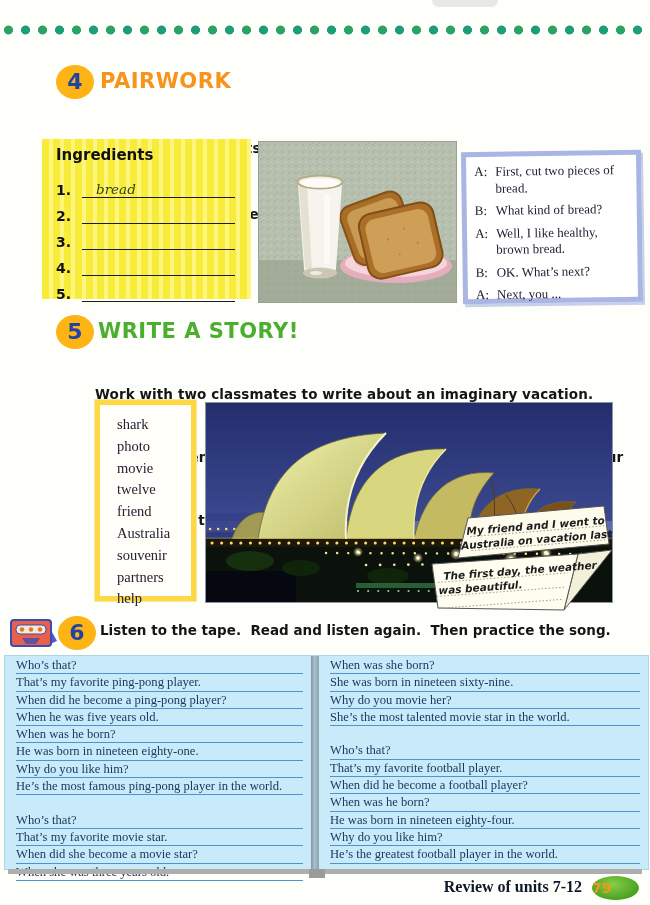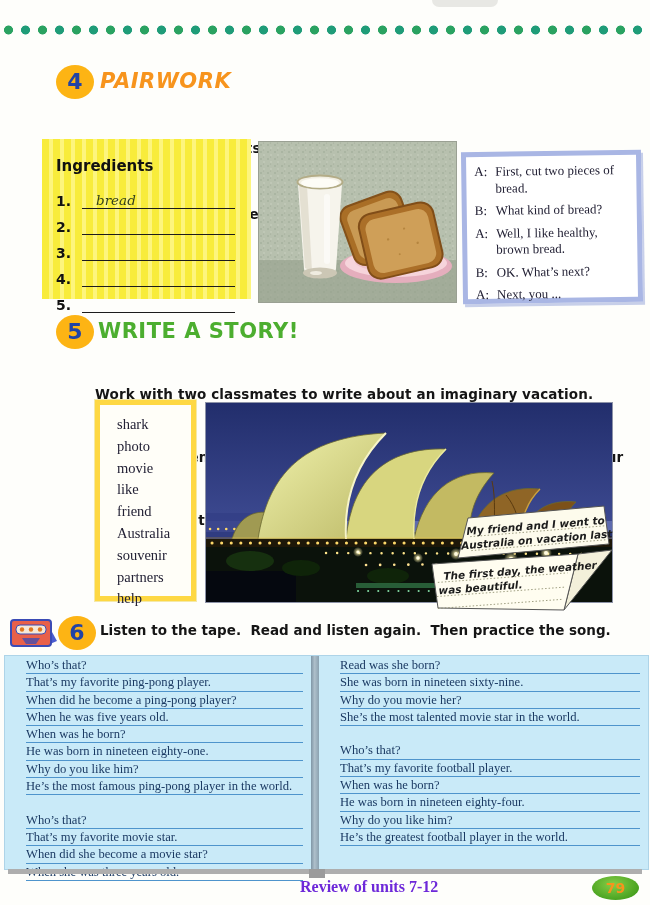--- a/index.html
+++ b/index.html
@@ -21,21 +21,21 @@
     font:bold 22px/1 "DejaVu Sans",sans-serif;}
   .sec-title{position:absolute;font:bold 21px/1 "DejaVu Sans",sans-serif;letter-spacing:0.5px;}
   .title-orange{color:#f7941d;}
   .title-green{color:#4cae2f;}
   .instr{position:absolute;font:bold 13.5px/22px "DejaVu Sans",sans-serif;color:#151515;
     white-space:pre-wrap;letter-spacing:0.1px;}
 
   
   .ing-box{position:absolute;left:42px;top:139px;width:209px;height:160px;
     background:repeating-linear-gradient(90deg,#f8ec3b 0 7px,#fdf57d 7px 11px);
-    box-sizing:border-box;padding:20px 0 0 14px;}
+    box-sizing:border-box;padding:9px 0 0 14px;}
   .ing-title{font:bold 15px/1 "DejaVu Sans",sans-serif;color:#111;}
   .ing-row{display:flex;align-items:flex-end;height:26px;margin-top:0;}
   .ing-num{width:26px;flex:none;font:bold 14px/1 "DejaVu Sans",sans-serif;color:#111;padding-bottom:1px;}
   .ing-line{flex:1;margin-right:16px;border-bottom:1.8px solid #1c1c1c;position:relative;height:100%;}
   .ing-val{position:absolute;left:14px;bottom:0;font:italic 13.5px "DejaVu Serif",serif;color:#33411f;}
 
   
   .photo1{position:absolute;left:258px;top:141px;width:197px;height:160px;border:1px solid #9aa093;}
 
   
@@ -59,51 +59,51 @@
   .note-line{font:italic 600 10.5px "DejaVu Sans",sans-serif;fill:#1c1c1c;}
 
   
   .s6-instr{position:absolute;left:100px;top:624px;font:bold 13.5px/1 "DejaVu Sans",sans-serif;
     color:#151515;white-space:pre-wrap;text-align:right;}
   .cassette{position:absolute;left:9px;top:615px;width:50px;height:38px;}
 
   
   .song-box{position:absolute;left:5px;top:656px;width:643px;height:213px;background:#c9eaf8;
     box-shadow:0 0 0 1px #aed4e8;}
-  .song-col{position:absolute;top:1px;height:152px;box-sizing:border-box;padding-left:21px;}
+  .song-col{position:absolute;top:1px;height:152px;box-sizing:border-box;padding-left:11px;}
   .song-left{left:0;width:306px;}
   .song-right{left:314px;width:329px;}
   .song-divider{position:absolute;left:306px;top:0;width:8px;height:213px;
     background:linear-gradient(90deg,#7f96a6,#aebfca 45%,#8ba2b1);}
   .song-row{height:16.3px;font:12.6px/16.3px "Liberation Serif",serif;color:#1b3a63;
     border-bottom:1.4px solid #4e94cc;margin-right:8px;white-space:nowrap;overflow:hidden;}
   .song-row.blank{border-bottom:none;}
   .song-shadow{position:absolute;left:8px;top:869px;width:634px;height:4.5px;background:#aeaeae;}
   .shadow-notch{position:absolute;left:309px;top:869px;width:16px;height:9px;background:#9b9b9b;}
 
   
-  .footer-label{position:absolute;left:300px;top:877px;width:282px;text-align:left;
-    font:bold 16px/1.2 "Liberation Serif",serif;color:#6d28d9;}
+  .footer-label{position:absolute;left:300px;top:877px;width:282px;text-align:right;
+    font:bold 16px/1.2 "Liberation Serif",serif;color:#0f172a;}
   .page-badge{position:absolute;left:592px;top:876px;width:47px;height:24px;border-radius:50%;
     background:radial-gradient(ellipse at 45% 35%,#86ce48,#46a01e 75%,#368312);
-    display:flex;align-items:center;justify-content:center;
+    display:flex;align-items:center;
     font:bold 14px/1 "DejaVu Sans",sans-serif;color:#f7941d;}
 </style>
 </head>
 <body>
 
 <div class="page">
 
   <div class="top-artifact"></div>
   <div class="dots"></div>
 
   <div class="num-badge" style="left:56px;top:65px;">
     <span>4</span>
   </div>
-  <div class="sec-title title-orange" style="left:100px;top:71px;font-style:italic;">PAIRWORK</div>
+  <div class="sec-title title-orange" style="left:100px;top:71px;">PAIRWORK</div>
   <div class="instr" style="left:95px;top:93px;">
     <div>Write the ingredients of your favorite snack.</div>
     <div>Then tell your partner how to make it.</div>
   </div>
 
   <div class="ing-box">
     <div class="ing-title">Ingredients</div>
     <div style="height:9px;"></div>
     <div class="ing-row">
       <span class="ing-num">1.</span>
@@ -202,21 +202,21 @@
   <div class="instr" style="left:95px;top:342px;line-height:21px;">
     <div>Work with two classmates to write about an imaginary vacation.</div>
     <div>Write a sentence using a word from the box.  Fold the paper so your</div>
     <div>partners can’t see what you wrote.  Take turns to add sentences.</div>
   </div>
 
   <div class="word-box">
     <div class="word">shark</div>
     <div class="word">photo</div>
     <div class="word">movie</div>
-    <div class="word">like</div>
+    <div class="word">twelve</div>
     <div class="word">friend</div>
     <div class="word">Australia</div>
     <div class="word">souvenir</div>
     <div class="word">partners</div>
     <div class="word">help</div>
   </div>
 
   <svg class="photo2" viewBox="0 0 406 199">
     <defs>
       <linearGradient id="skyG" x1="0" y1="0" x2="0" y2="1">
@@ -322,27 +322,28 @@
       <div class="song-row">Why do you like him?</div>
       <div class="song-row">He’s the most famous ping-pong player in the world.</div>
       <div class="song-row blank"></div>
       <div class="song-row">Who’s that?</div>
       <div class="song-row">That’s my favorite movie star.</div>
       <div class="song-row">When did she become a movie star?</div>
       <div class="song-row">When she was three years old.</div>
     </div>
     <div class="song-divider"></div>
     <div class="song-col song-right">
-      <div class="song-row">Read was she born?</div>
+      <div class="song-row">When was she born?</div>
       <div class="song-row">She was born in nineteen sixty-nine.</div>
       <div class="song-row">Why do you movie her?</div>
       <div class="song-row">She’s the most talented movie star in the world.</div>
       <div class="song-row blank"></div>
       <div class="song-row">Who’s that?</div>
       <div class="song-row">That’s my favorite football player.</div>
+      <div class="song-row">When did he become a football player?</div>
       <div class="song-row">When was he born?</div>
       <div class="song-row">He was born in nineteen eighty-four.</div>
       <div class="song-row">Why do you like him?</div>
       <div class="song-row">He’s the greatest football player in the world.</div>
     </div>
   </div>
   <div class="song-shadow"></div>
   <div class="shadow-notch"></div>
 
   <div class="footer-label">Review of units 7-12</div>

